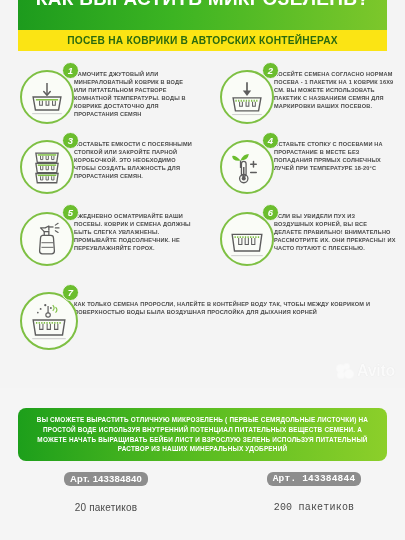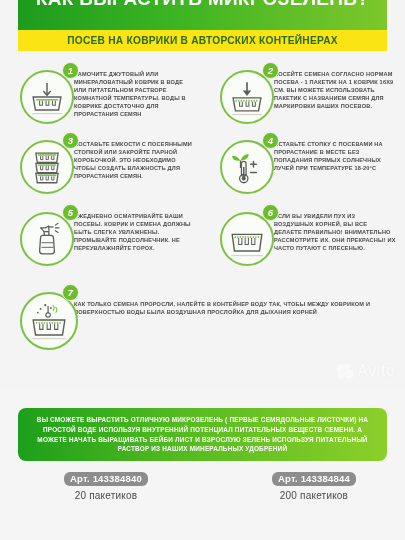--- a/index.html
+++ b/index.html
@@ -77,28 +77,28 @@
   }
   .callout span {
     color: #ffffff; font-size: 6.4px; line-height: 9.6px; font-weight: bold;
     text-align: center; text-transform: uppercase; letter-spacing: .2px;
   }
 
   
   .sku-row { position: absolute; left: 0; top: 468px; width: 405px; display: flex; }
   .sku { width: 202px; text-align: center; }
   .sku:first-child { padding-left: 10px; }
-  .sku:last-child  { padding-left: 22px; }
+  .sku:last-child  { padding-left: 22px; font-family: Liberation Mono, monospace; }
   .sku .art {
     display: inline-block; background: #8d8d8d; color: #ffffff;
     font-size: 9.5px; font-weight: bold; padding: 1px 6px 2px; border-radius: 6px;
     letter-spacing: .2px;
   }
   .sku .qty {
-    margin-top: 4px; color: #4a4a4a; font-size: 10px; letter-spacing: .2px;
+    margin-top: 16px; color: #4a4a4a; font-size: 10px; letter-spacing: .2px;
   }
 
   
   .avito {
     position: absolute; right: 10px; bottom: 8px;
     display: flex; align-items: center; gap: 3px; opacity: .55;
   }
   .avito .dots { position: relative; width: 17px; height: 15px; }
   .avito .dots i {
     position: absolute; border-radius: 50%; background: #ffffff; display: block;

